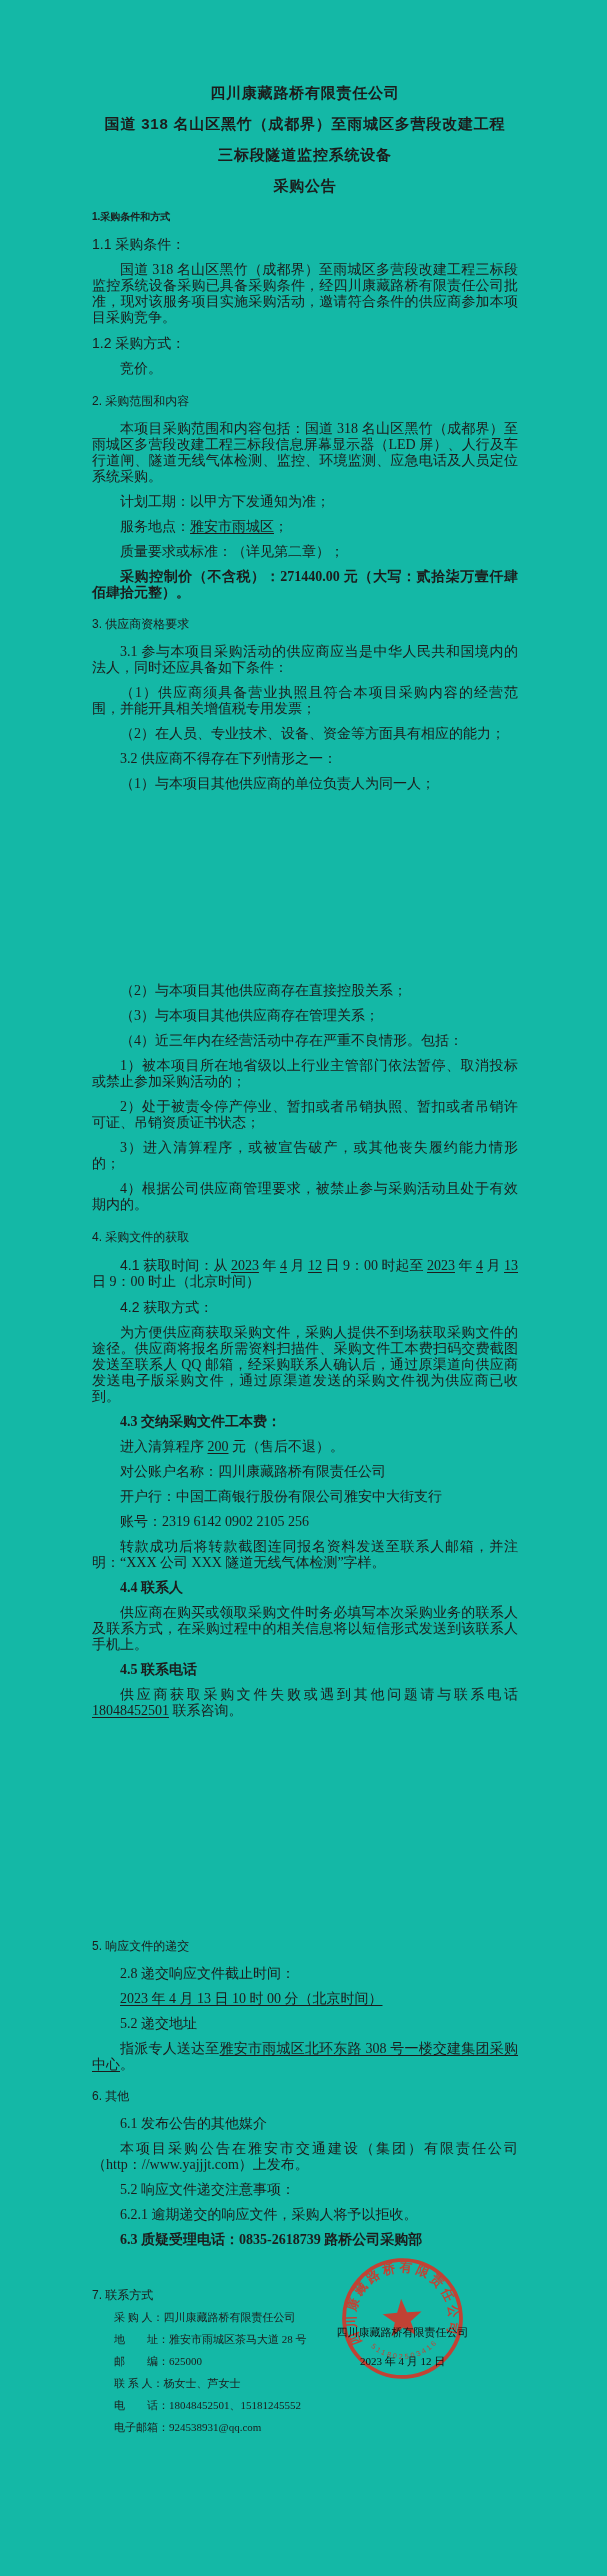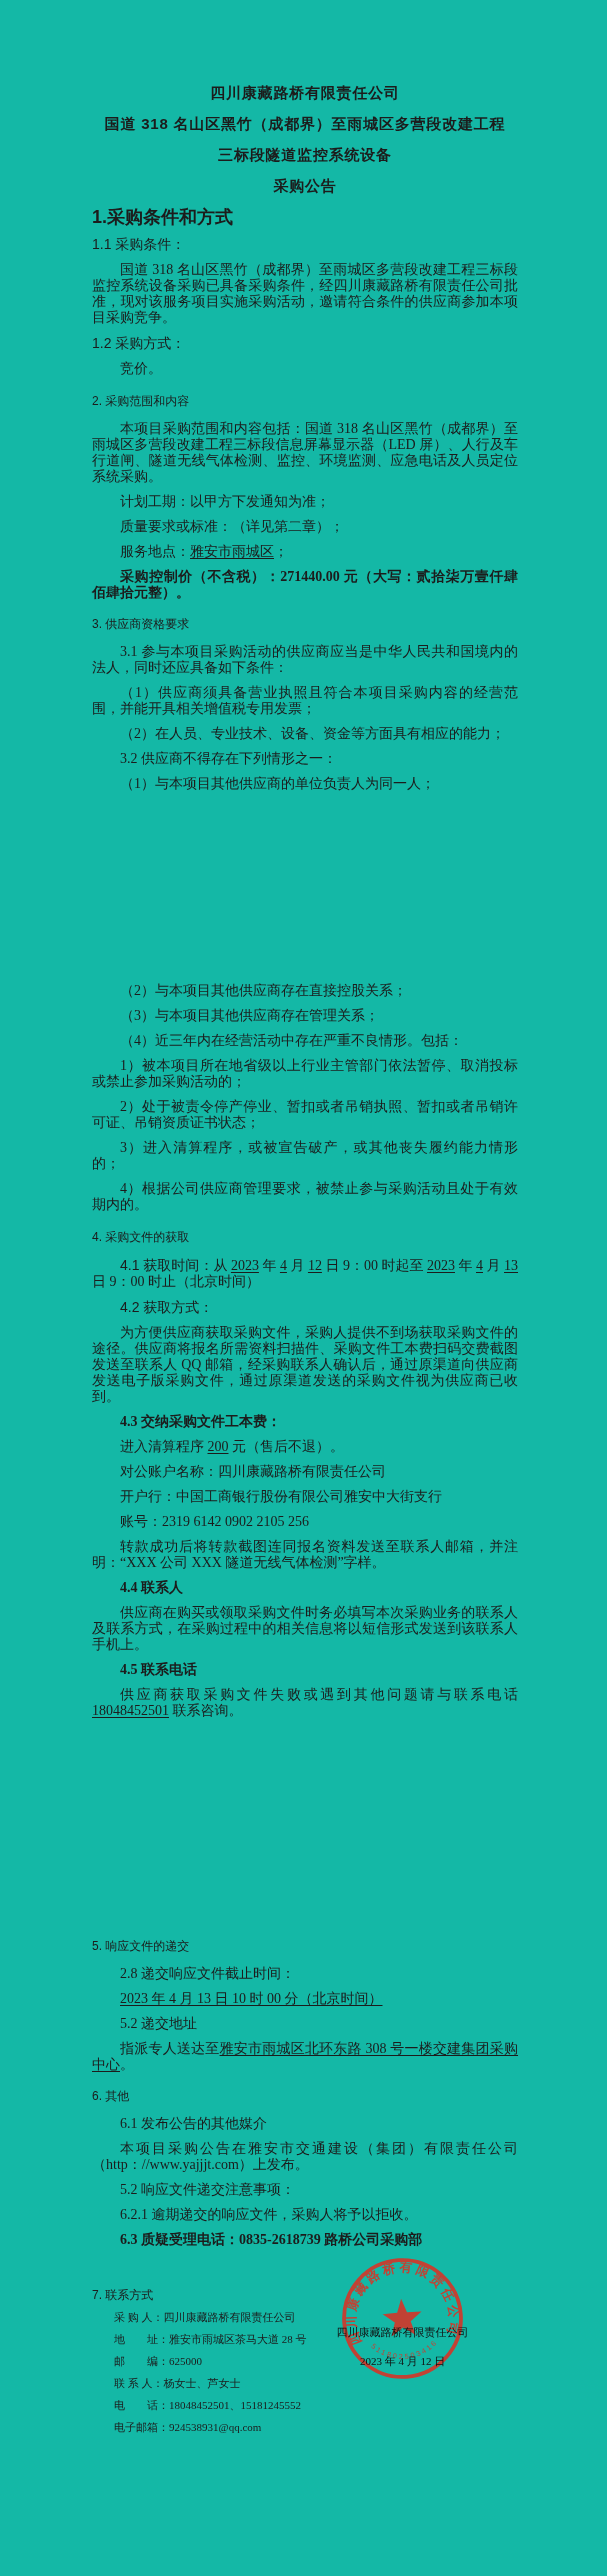--- a/index.html
+++ b/index.html
@@ -21,21 +21,21 @@
     font-family:"Liberation Sans","DejaVu Sans",sans-serif;
     font-weight:700;
     font-size:15px;
     line-height:31px;
     text-align:center;
     letter-spacing:0.8px;
   }
   .h1{
     font-family:"Liberation Sans","DejaVu Sans",sans-serif;
     font-weight:700;
-    font-size:18px;
+    font-size:10px;
     line-height:20px;
     margin-top:6px;
   }
   .h2{
     font-family:"Liberation Sans","DejaVu Sans",sans-serif;
     font-weight:400;
     font-size:12px;
     line-height:21px;
     margin-top:13.7px;
   }
@@ -87,22 +87,22 @@
       <div class="blk title"><span>三标段隧道监控系统设备</span></div>
       <div class="blk title"><span>采购公告</span></div>
       <div class="blk h1"><span>1.采购条件和方式</span></div>
       <div class="blk para"><span class="sans">1.1 </span><span>采购条件：</span></div>
       <div class="blk para indent"><span>国道 318 名山区黑竹（成都界）至雨城区多营段改建工程三标段监控系统设备采购已具备采购条件，经四川康藏路桥有限责任公司批准，现对该服务项目实施采购活动，邀请符合条件的供应商参加本项目采购竞争。</span></div>
       <div class="blk para"><span class="sans">1.2 </span><span>采购方式：</span></div>
       <div class="blk para indent"><span>竞价。</span></div>
       <div class="blk h2"><span>2. 采购范围和内容</span></div>
       <div class="blk para indent"><span>本项目采购范围和内容包括：国道 318 名山区黑竹（成都界）至雨城区多营段改建工程三标段信息屏幕显示器（LED 屏）、人行及车行道闸、隧道无线气体检测、监控、环境监测、应急电话及人员定位系统采购。</span></div>
       <div class="blk para indent"><span>计划工期：以甲方下发通知为准；</span></div>
+      <div class="blk para indent"><span>服务地点：</span><span class="u">雅安市雨城区</span><span>；</span></div>
       <div class="blk para indent"><span>质量要求或标准：（详见第二章）；</span></div>
-      <div class="blk para indent"><span>服务地点：</span><span class="u">雅安市雨城区</span><span>；</span></div>
       <div class="blk para indent"><span class="b">采购控制价（不含税）：271440.00 元（大写：贰拾柒万壹仟肆佰肆拾元整）。</span></div>
       <div class="blk h2"><span>3. 供应商资格要求</span></div>
       <div class="blk para indent"><span>3.1 参与本项目采购活动的供应商应当是中华人民共和国境内的法人，同时还应具备如下条件：</span></div>
       <div class="blk para indent"><span>（1）供应商须具备营业执照且符合本项目采购内容的经营范围，并能开具相关增值税专用发票；</span></div>
       <div class="blk para indent"><span>（2）在人员、专业技术、设备、资金等方面具有相应的能力；</span></div>
       <div class="blk para indent"><span>3.2 供应商不得存在下列情形之一：</span></div>
       <div class="blk para indent"><span>（1）与本项目其他供应商的单位负责人为同一人；</span></div>
       <div class="blk gap" style="height: 182px;"></div>
       <div class="blk para indent"><span>（2）与本项目其他供应商存在直接控股关系；</span></div>
       <div class="blk para indent"><span>（3）与本项目其他供应商存在管理关系；</span></div>

